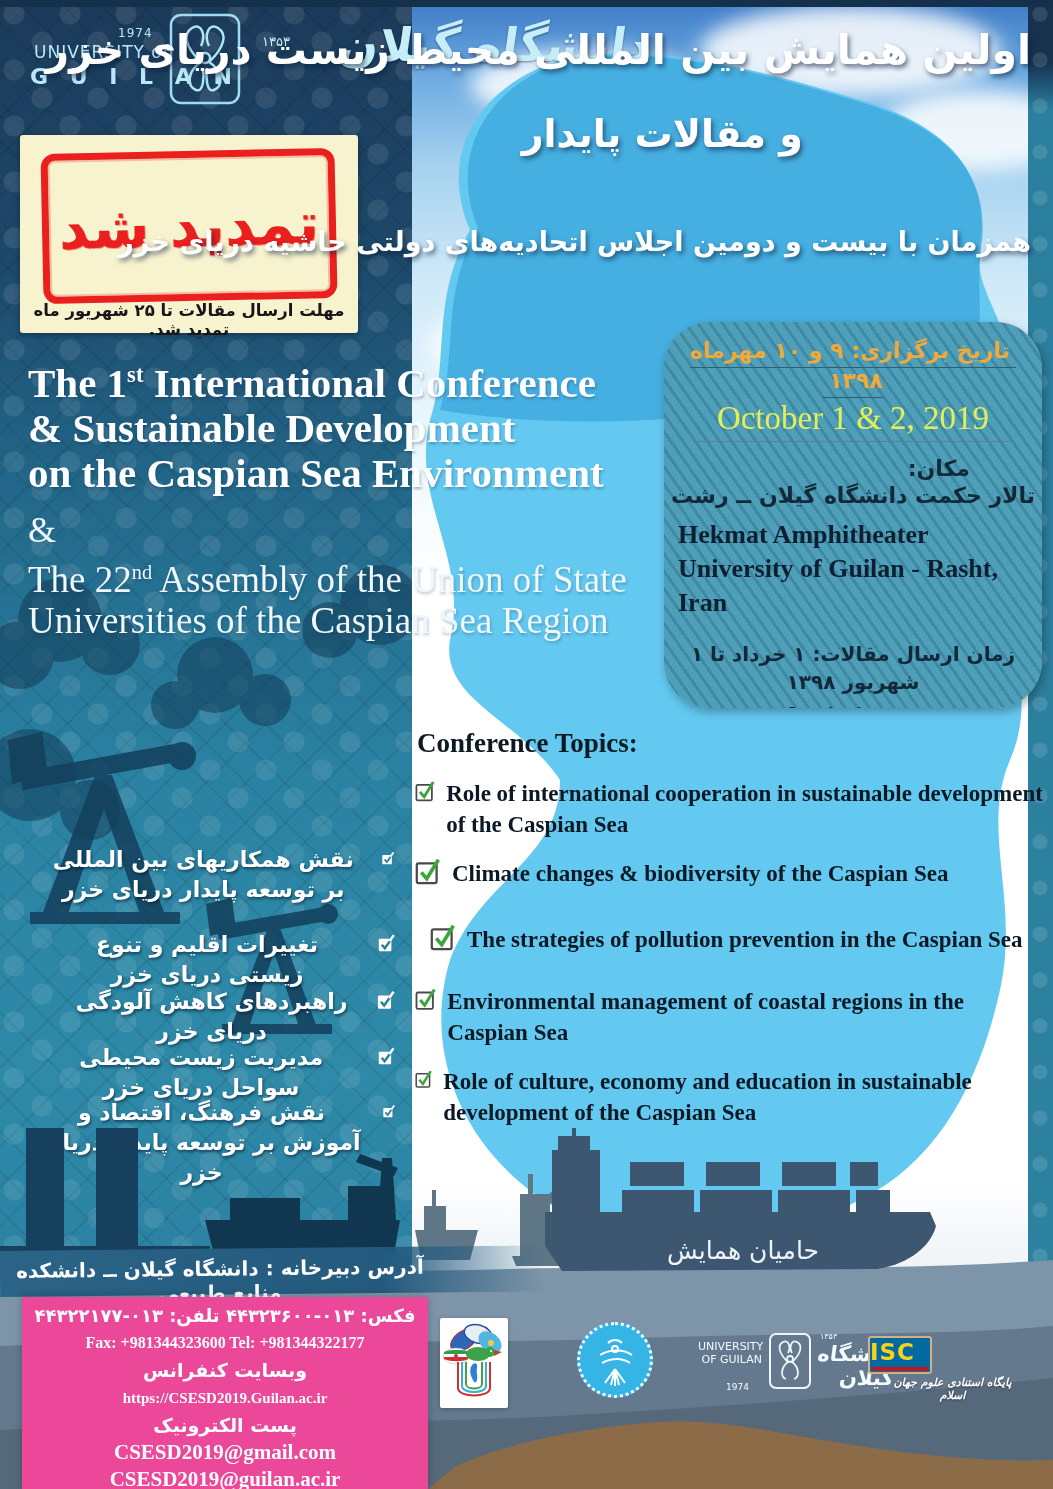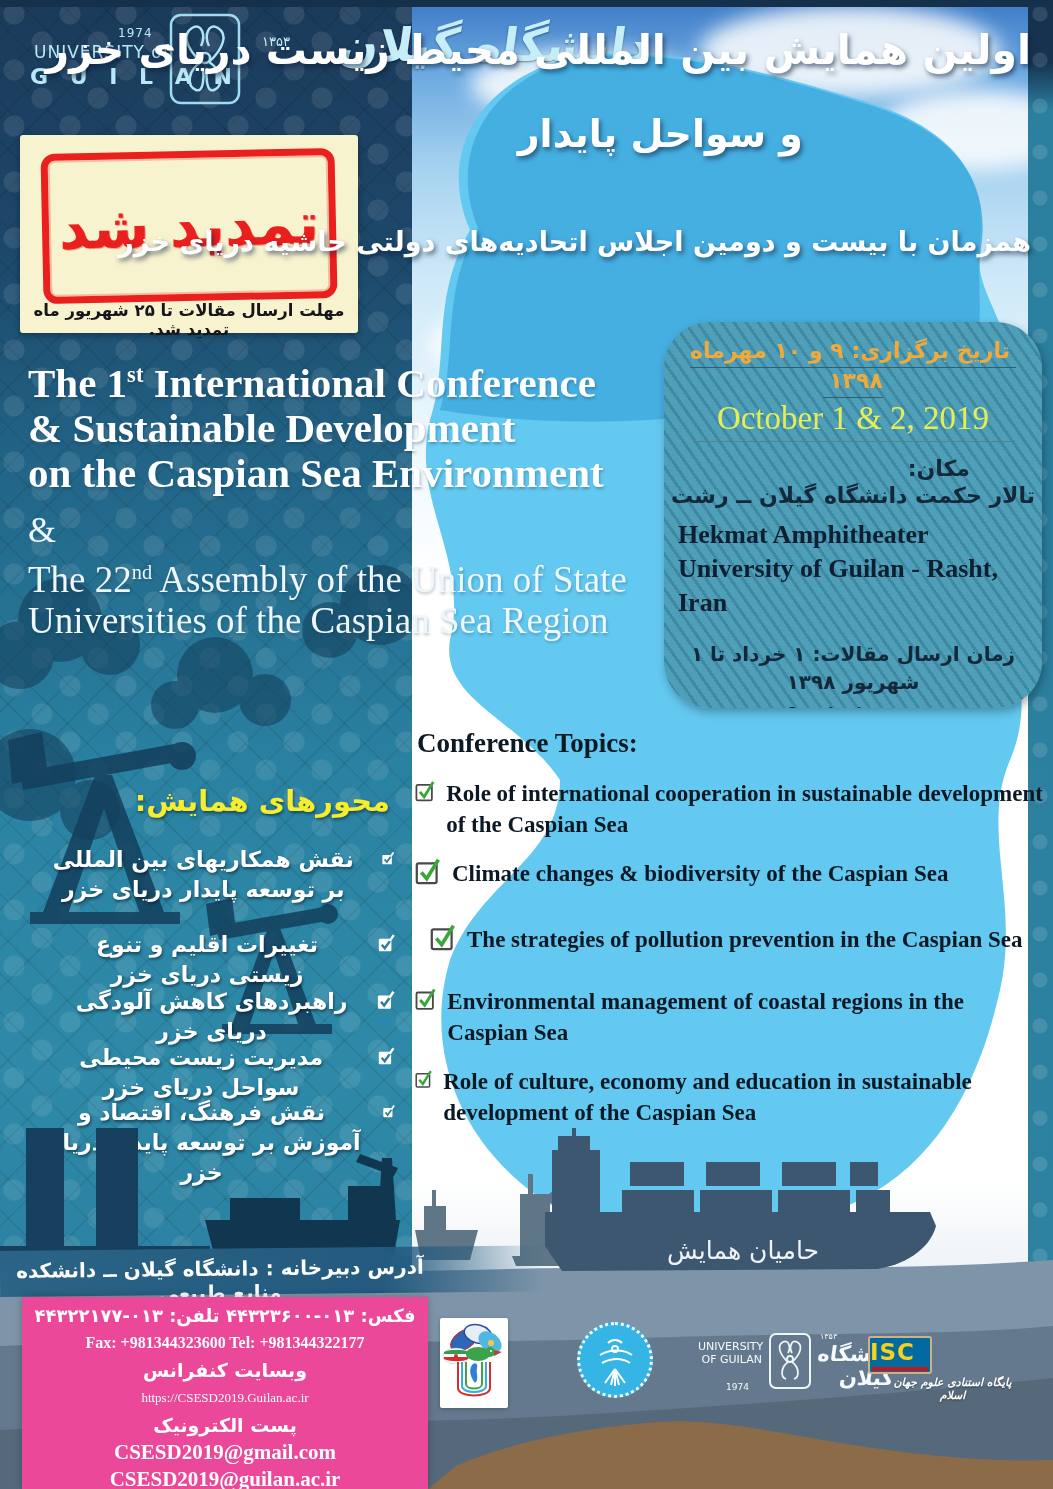--- a/index.html
+++ b/index.html
@@ -99,21 +99,21 @@
   
   .addr-strip{left:0;top:1251px;width:545px;height:46px;background:linear-gradient(90deg,#2b6486,#235a7e 70%,rgba(35,90,126,.0));
     transform:rotate(-.6deg);transform-origin:left center;}
   .addr-text{position:absolute;left:10px;top:8px;width:420px;text-align:center;font-size:20px;
     font-weight:bold;color:#fdfdfd;}
   .contact-panel{left:22px;top:1297px;width:406px;height:192px;background:#ec4899;
     box-shadow:0 0 8px rgba(0,0,0,.25);text-align:center;color:#fbfdfe;}
   .cp-fa-phones{margin-top:6px;font-size:18px;font-weight:bold;line-height:26px;}
   .cp-en-phones{font-size:16px;font-weight:bold;font-family:"Liberation Serif",serif;line-height:28px;}
   .cp-web-label{font-size:19px;font-weight:bold;line-height:27px;}
-  .cp-url{font-size:13px;font-weight:normal;font-family:"Liberation Serif",serif;line-height:28px;}
+  .cp-url{font-size:15px;font-weight:bold;font-family:"Liberation Serif",serif;line-height:28px;}
   .cp-mail-label{font-size:19px;font-weight:bold;line-height:27px;}
   .cp-mail{font-size:21px;font-weight:bold;font-family:"Liberation Serif",serif;line-height:27px;}
 
   
   .conf-logo-card{left:440px;top:1318px;width:68px;height:90px;background:#fff;border-radius:2px;
     box-shadow:0 1px 4px rgba(0,0,0,.25);}
   .ut-logo{left:577px;top:1322px;width:76px;height:76px;border-radius:50%;background:#35b5e5;
     border:3px dotted #ffffff;box-sizing:border-box;}
   .guilan-logo{left:698px;top:1330px;width:190px;height:66px;color:#f4fafd;}
   .gl-univ{position:absolute;left:0;top:10px;width:64px;text-align:right;font-size:11px;line-height:13px;}
@@ -198,21 +198,21 @@
   <div class="abs uog-fa-year">۱۳۵۳</div>
 
   <div class="abs notice">
     <div class="stamp">
       <span class="stamp-text">تمدید شد</span>
     </div>
     <div class="notice-line" dir="rtl">مهلت ارسال مقالات تا ۲۵ شهریور ماه تمدید شد.</div>
   </div>
 
   <div class="abs fa-title fa-title-1" dir="rtl">اولین همایش بین المللی محیط زیست دریای خزر</div>
-  <div class="abs fa-title fa-title-2" dir="rtl">و سواحل پایدار</div>
+  <div class="abs fa-title fa-title-2" dir="rtl">و مقالات پایدار</div>
   <div class="abs fa-title fa-title-3" dir="rtl">همزمان با بیست و دومین اجلاس اتحادیه‌های دولتی حاشیه دریای خزر</div>
 
   <div class="abs en-title">
     <div class="b"><span>The 1</span><sup>st</sup><span> International Conference</span></div>
     <div class="b">&amp; Sustainable Development</div>
     <div class="b">on the Caspian Sea Environment</div>
     <div class="amp">&amp;</div>
     <div class="r"><span>The 22</span><sup>nd</sup><span> Assembly of the Union of State</span></div>
     <div class="r">Universities of the Caspian Sea Region</div>
   </div>
@@ -259,21 +259,20 @@
     <div class="tx">Environmental management of coastal regions in the Caspian Sea</div>
   </div>
   <div class="abs topic-en" style="left:415px;top:1064px;width:600px;">
     <svg width="27" height="29" viewBox="0 0 30 32">
         <rect x="2" y="8" width="22" height="22" rx="2" fill="#fff" stroke="#4a4a4a" stroke-width="2.5"></rect>
         <path d="M7 18 L13 25 L26 4" stroke="#3aa63a" stroke-width="4" fill="none"></path>
       </svg>
     <div class="tx">Role of culture, economy and education in sustainable development of the Caspian Sea</div>
   </div>
 
-  <div class="abs topics-fa-header" dir="rtl">محورهای همایش:</div>
 
   <div class="abs topic-fa" style="right:658px;top:845px;width:352px;">
     <svg width="25" height="27" viewBox="0 0 30 32">
         <rect x="3" y="8" width="21" height="21" rx="2" fill="#fff"></rect>
         <path d="M8 18 L13 24 L23 10" stroke="#2a7f9d" stroke-width="4" fill="none"></path>
         <path d="M21 12 L28 2" stroke="#fff" stroke-width="4" fill="none"></path>
       </svg>
     <div>نقش همکاریهای بین المللی بر توسعه پایدار دریای خزر</div>
   </div>
   <div class="abs topic-fa" style="right:658px;top:930px;width:340px;">

